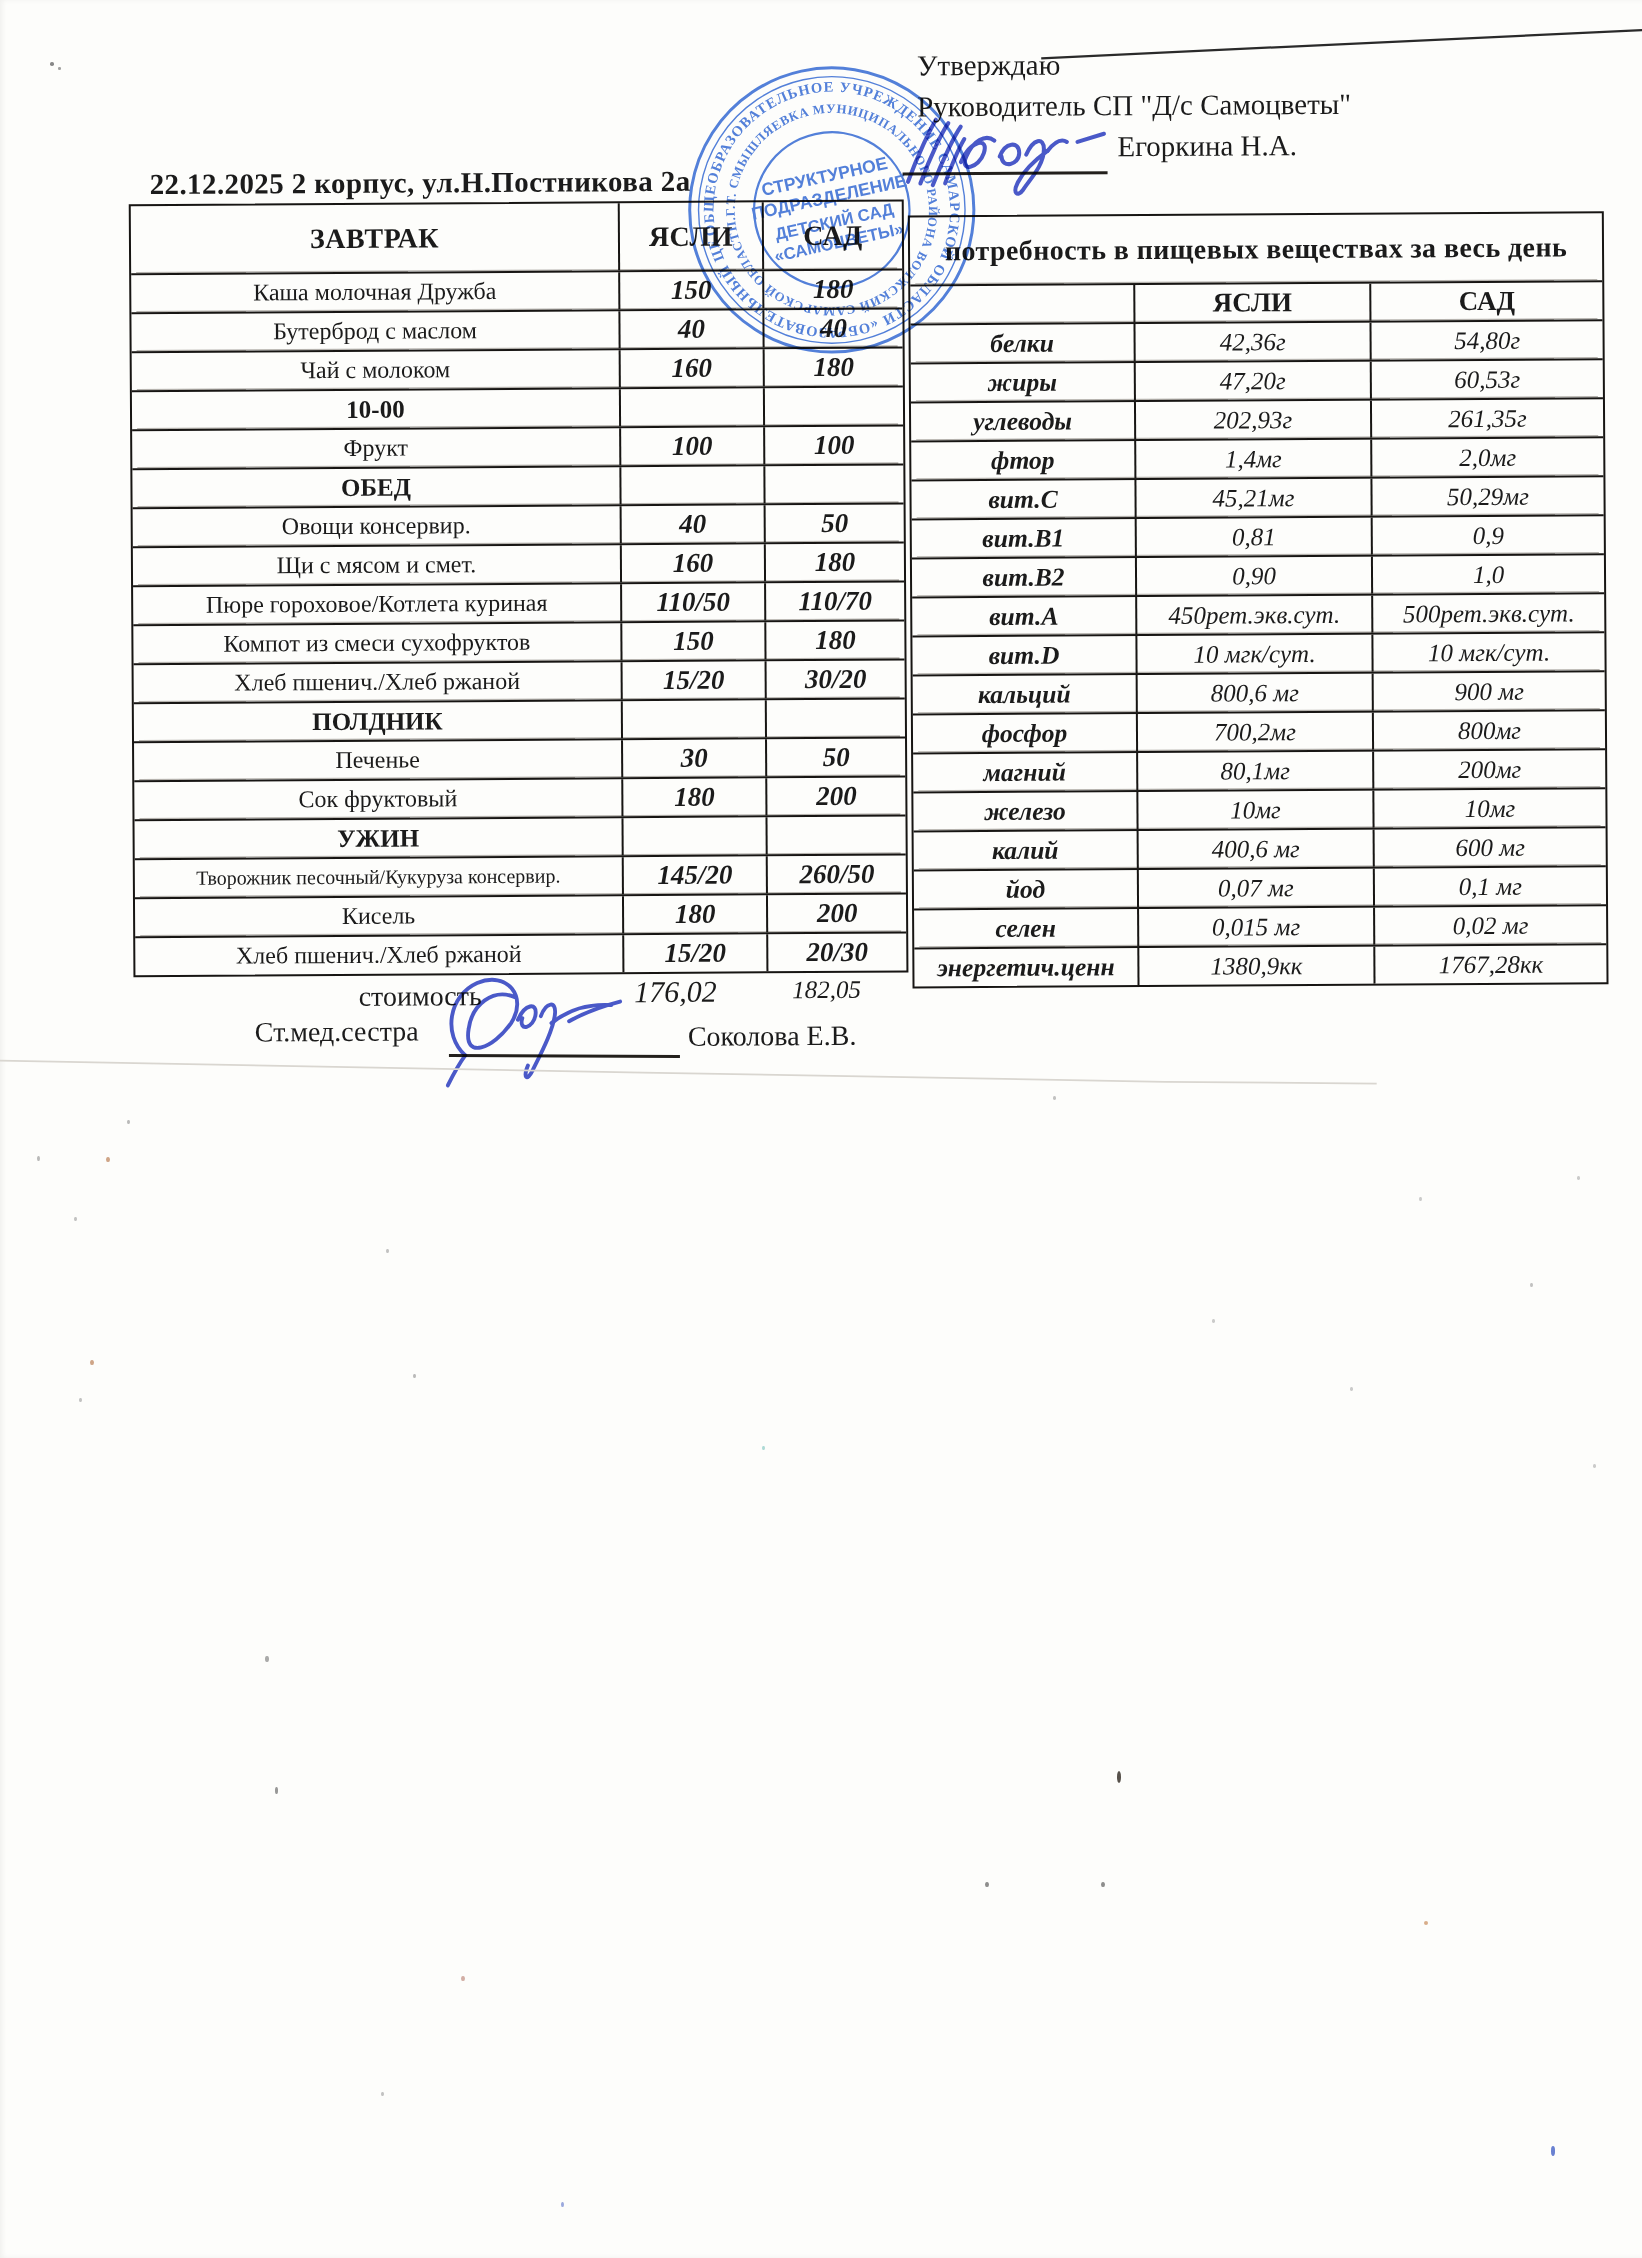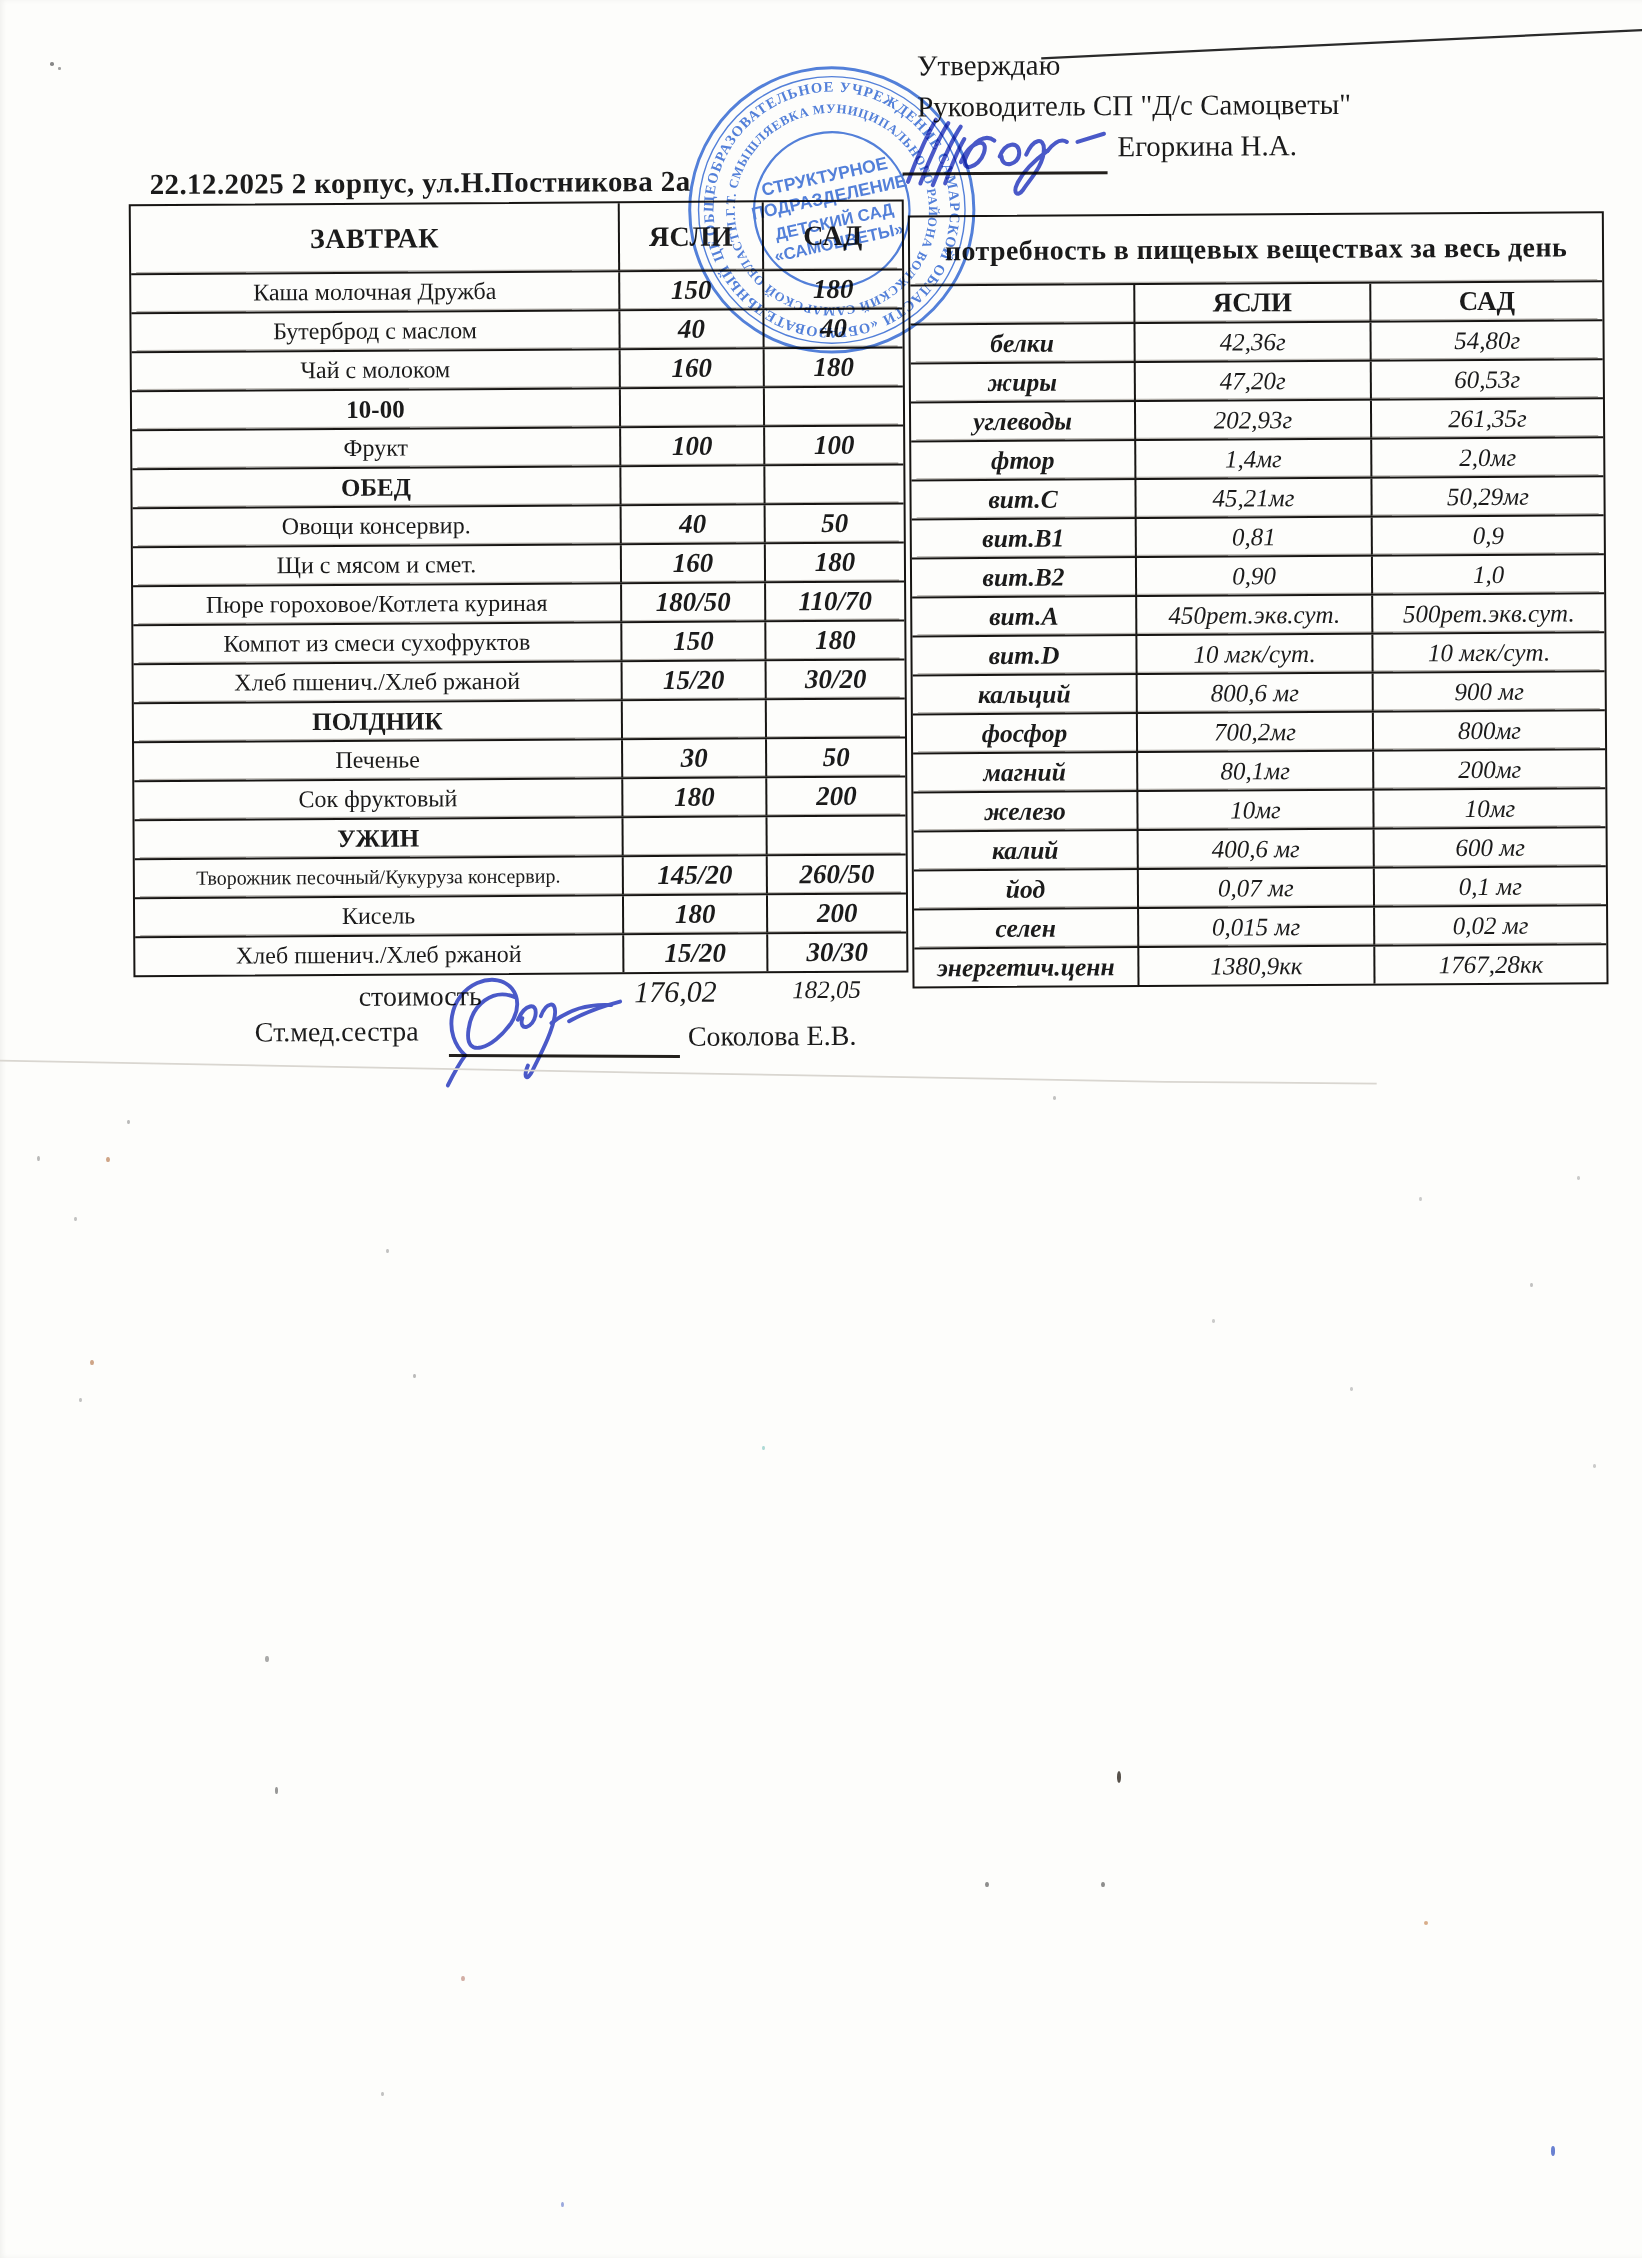--- a/index.html
+++ b/index.html
@@ -133,21 +133,21 @@
             <div class="td c2 val">40</div>
             <div class="td c3 val">50</div>
           </div>
           <div class="tr">
             <div class="td c1 dish">Щи с мясом и смет.</div>
             <div class="td c2 val">160</div>
             <div class="td c3 val">180</div>
           </div>
           <div class="tr">
             <div class="td c1 dish">Пюре гороховое/Котлета куриная</div>
-            <div class="td c2 val">180/50</div>
+            <div class="td c2 val">110/50</div>
             <div class="td c3 val">110/70</div>
           </div>
           <div class="tr">
             <div class="td c1 dish">Компот из смеси сухофруктов</div>
             <div class="td c2 val">150</div>
             <div class="td c3 val">180</div>
           </div>
           <div class="tr">
             <div class="td c1 dish">Хлеб пшенич./Хлеб ржаной</div>
             <div class="td c2 val">15/20</div>
@@ -179,21 +179,21 @@
             <div class="td c3 val">260/50</div>
           </div>
           <div class="tr">
             <div class="td c1 dish">Кисель</div>
             <div class="td c2 val">180</div>
             <div class="td c3 val">200</div>
           </div>
           <div class="tr">
             <div class="td c1 dish">Хлеб пшенич./Хлеб ржаной</div>
             <div class="td c2 val">15/20</div>
-            <div class="td c3 val">30/30</div>
+            <div class="td c3 val">20/30</div>
           </div>
         </div>
     </div>
 
     <div class="tbl nutr-table">
       <div class="tr hdr">
         <div class="td nt-title" style="flex:1">потребность в пищевых веществах за весь день</div>
       </div>
       <div class="tr">
         <div class="td c1"></div>

